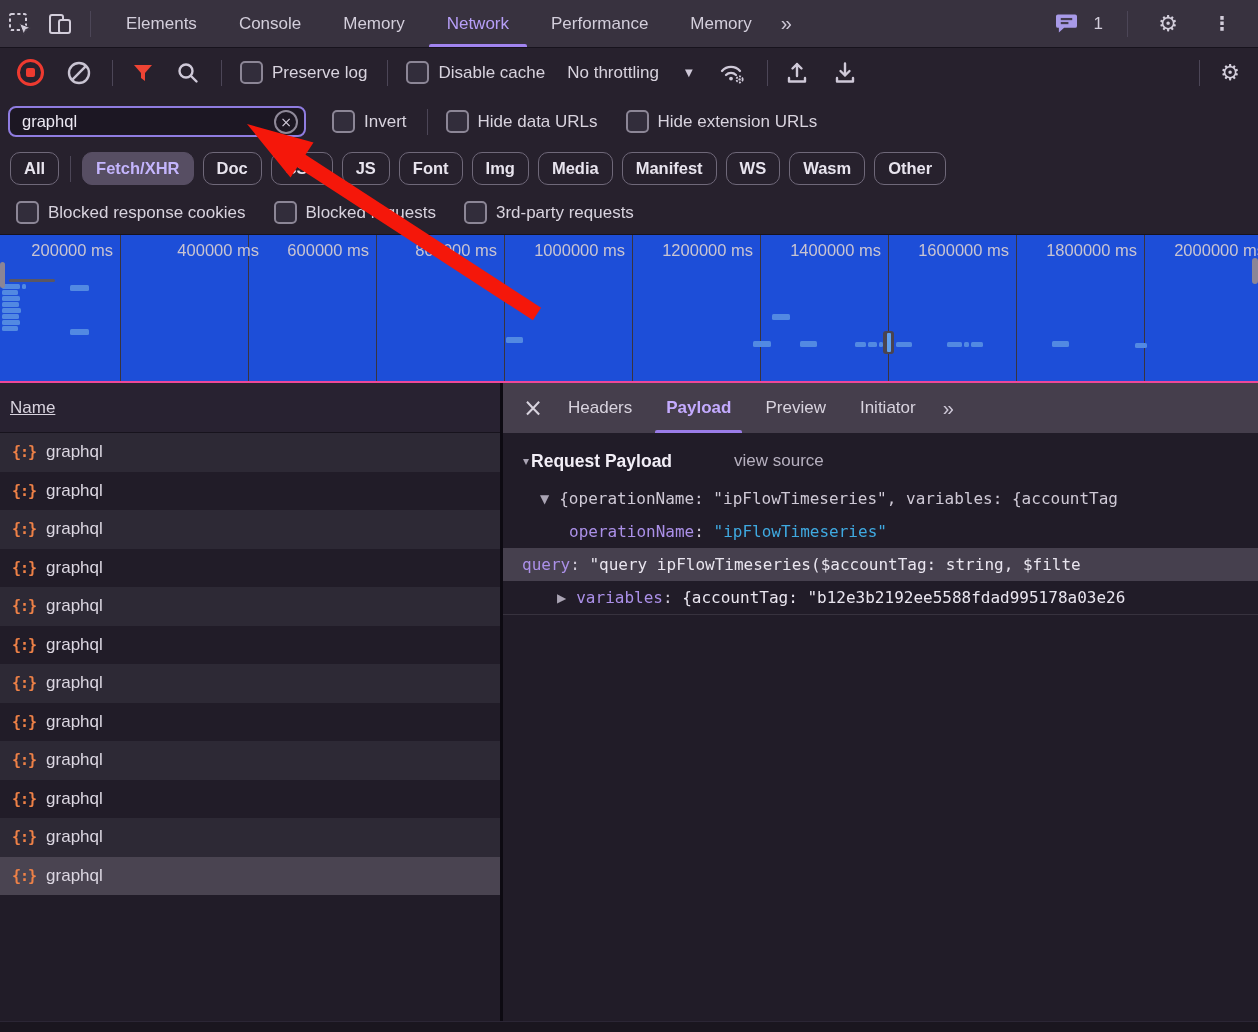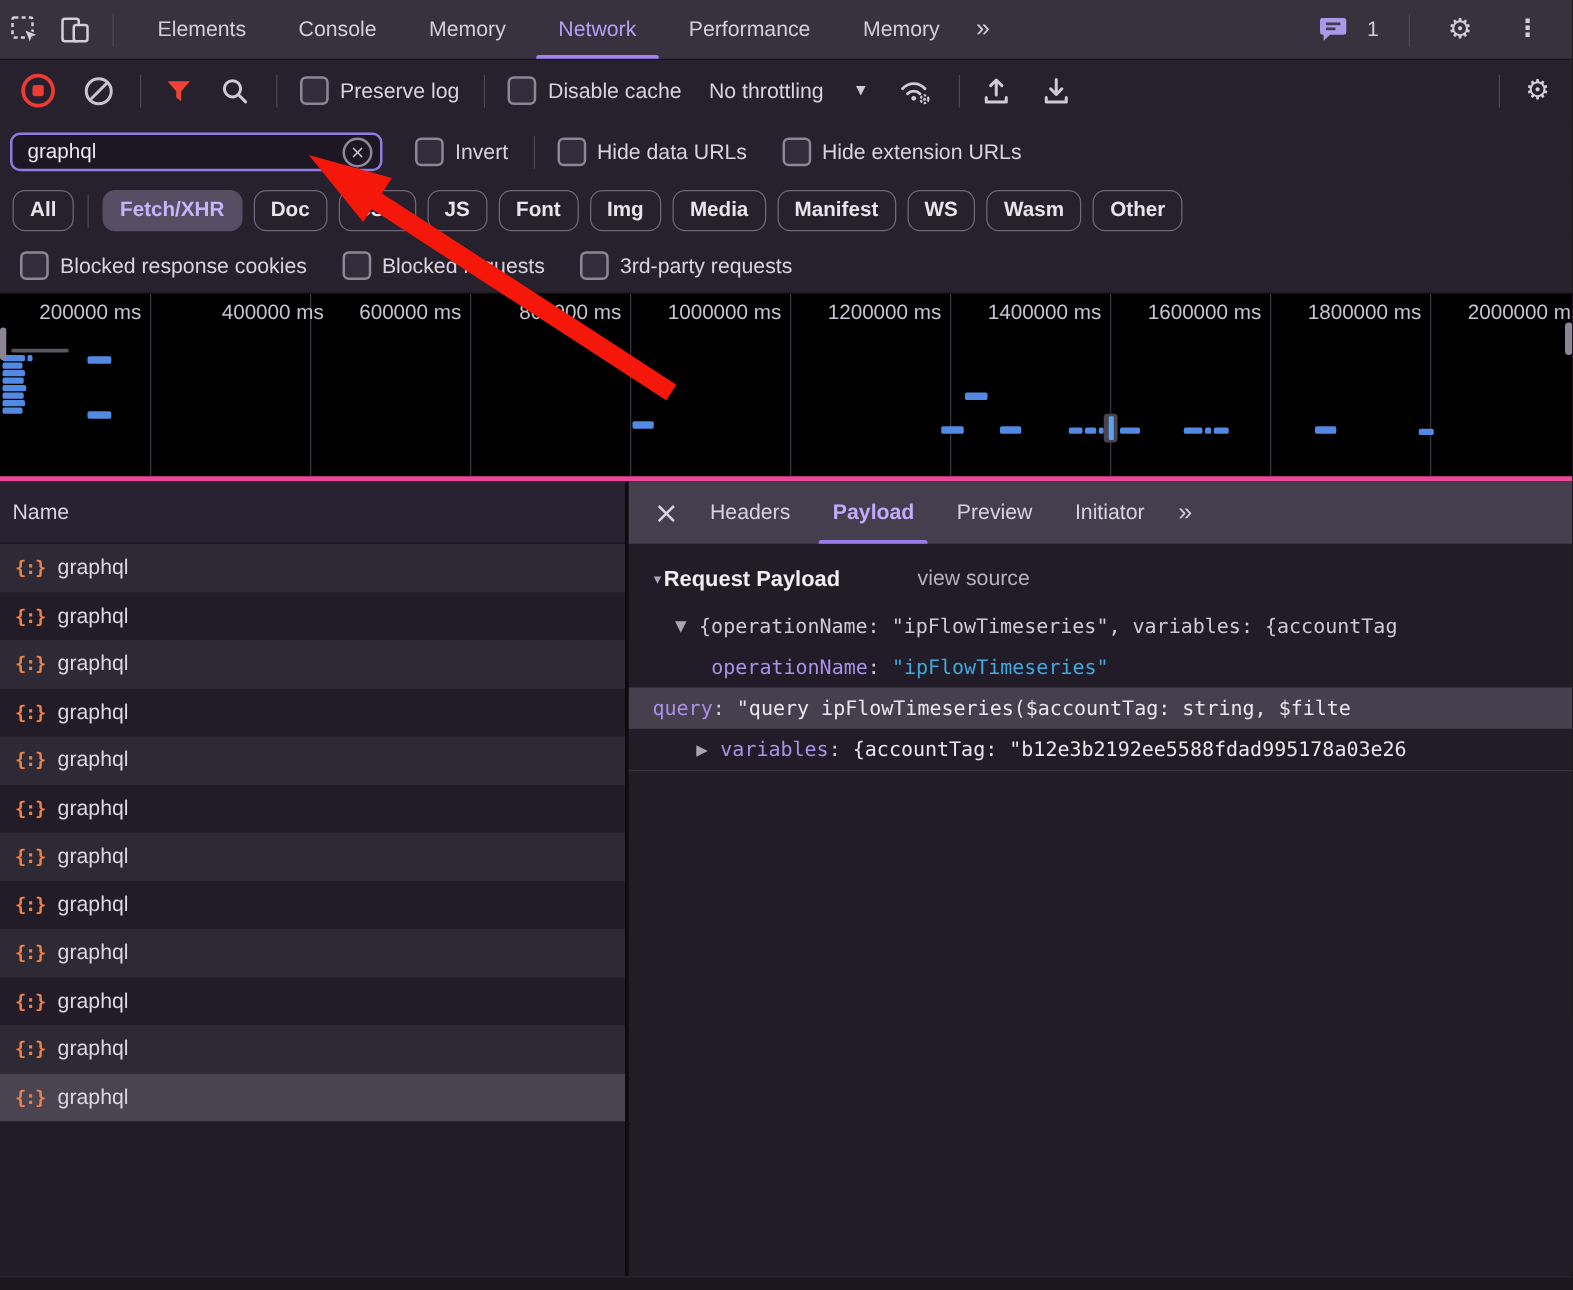--- a/index.html
+++ b/index.html
@@ -37,34 +37,34 @@
              display:flex;align-items:center;justify-content:center;flex:none;font-family:"DejaVu Sans",sans-serif;}
   
   .chiprow{height:45px;background:#27212d;display:flex;align-items:center;gap:9px;padding-left:10px;}
   .chip{height:31px;padding:0 13px;border:1.5px solid #6f6879;border-radius:10px;font-size:16.5px;font-weight:600;
         color:#e8e4ee;display:flex;align-items:center;flex:none;}
   .chip.on{background:#574e63;border-color:#574e63;color:#c4b5fd;}
   .chipdiv{margin:0 2px;}
   
   .blockedrow{height:43px;background:#27212d;display:flex;align-items:center;gap:28px;padding-left:16px;border-bottom:1px solid #17131d;}
   
-  .overview{position:relative;height:146px;background:#000000;border-bottom:4px solid #ec4899;overflow:hidden;}
+  .overview{position:relative;height:146px;background:#1d4ed8;border-bottom:2px solid #ec4899;overflow:hidden;}
   .gridline{position:absolute;top:0;bottom:0;width:1px;background:#39343f;}
   .tick{position:absolute;top:6px;width:140px;text-align:right;font-size:16.5px;color:#c9c4d1;white-space:nowrap;}
   .mk{position:absolute;border-radius:1.5px;}
   .mk.blue{background:#5289e2;}
   .mk.gray{background:#5a5662;}
   .mk.markerbg{background:#4a4450;border-radius:3px;}
   .mk.markerbar{background:#5fa0f0;border-radius:1px;}
   .mk.handle{background:#8b8596;border-radius:4px;}
   
   .main{display:flex;height:642px;}
   .left{width:500px;flex:none;border-right:3px solid #0d0a12;background:#211c28;display:flex;flex-direction:column;}
   .name-header{height:49px;background:#282231;border-bottom:1px solid #17131d;display:flex;align-items:center;
-               padding-left:10px;font-size:17px;color:#d8d3de;}
+               padding-left:10px;font-size:17px;color:#d8d3de;text-decoration:underline;}
   .lrow{height:38.5px;display:flex;align-items:center;padding-left:12px;gap:10px;font-size:17px;color:#dcd7e2;flex:none;}
   .lrow.alt{background:#2d2935;}
   .lrow.sel{background:#4a4451;}
   .brace{font-family:"DejaVu Sans Mono",monospace;font-weight:bold;font-size:15px;color:#ee8147;letter-spacing:-1px;flex:none;}
   
   .right{flex:1;display:flex;flex-direction:column;background:#211c28;min-width:0;}
   .dtabbar{height:50px;background:#453e4c;display:flex;align-items:center;padding-left:12px;}
   .dclose{width:36px;height:50px;display:flex;align-items:center;justify-content:center;font-size:24px;color:#d8d3de;font-family:"DejaVu Sans",sans-serif;}
   #dtabs{display:flex;height:50px;}
   .dtab{height:50px;display:flex;align-items:center;padding:0 17px;font-size:17px;color:#d8d3de;position:relative;text-align:center;}

